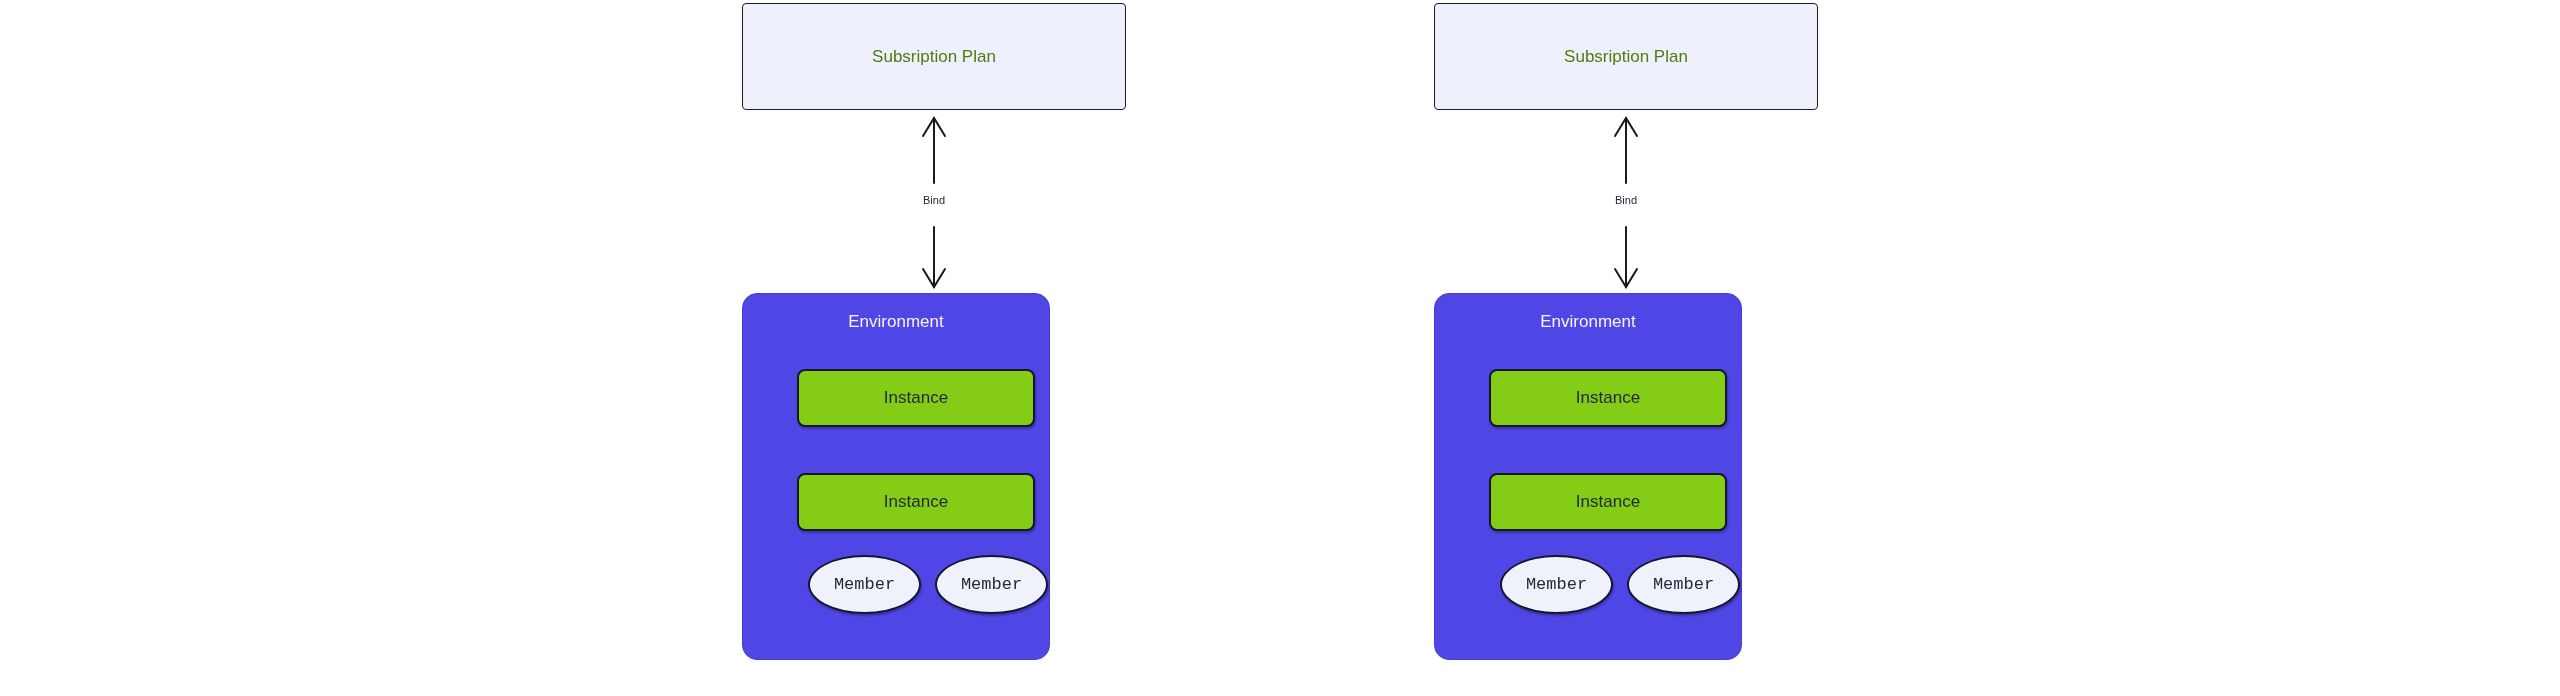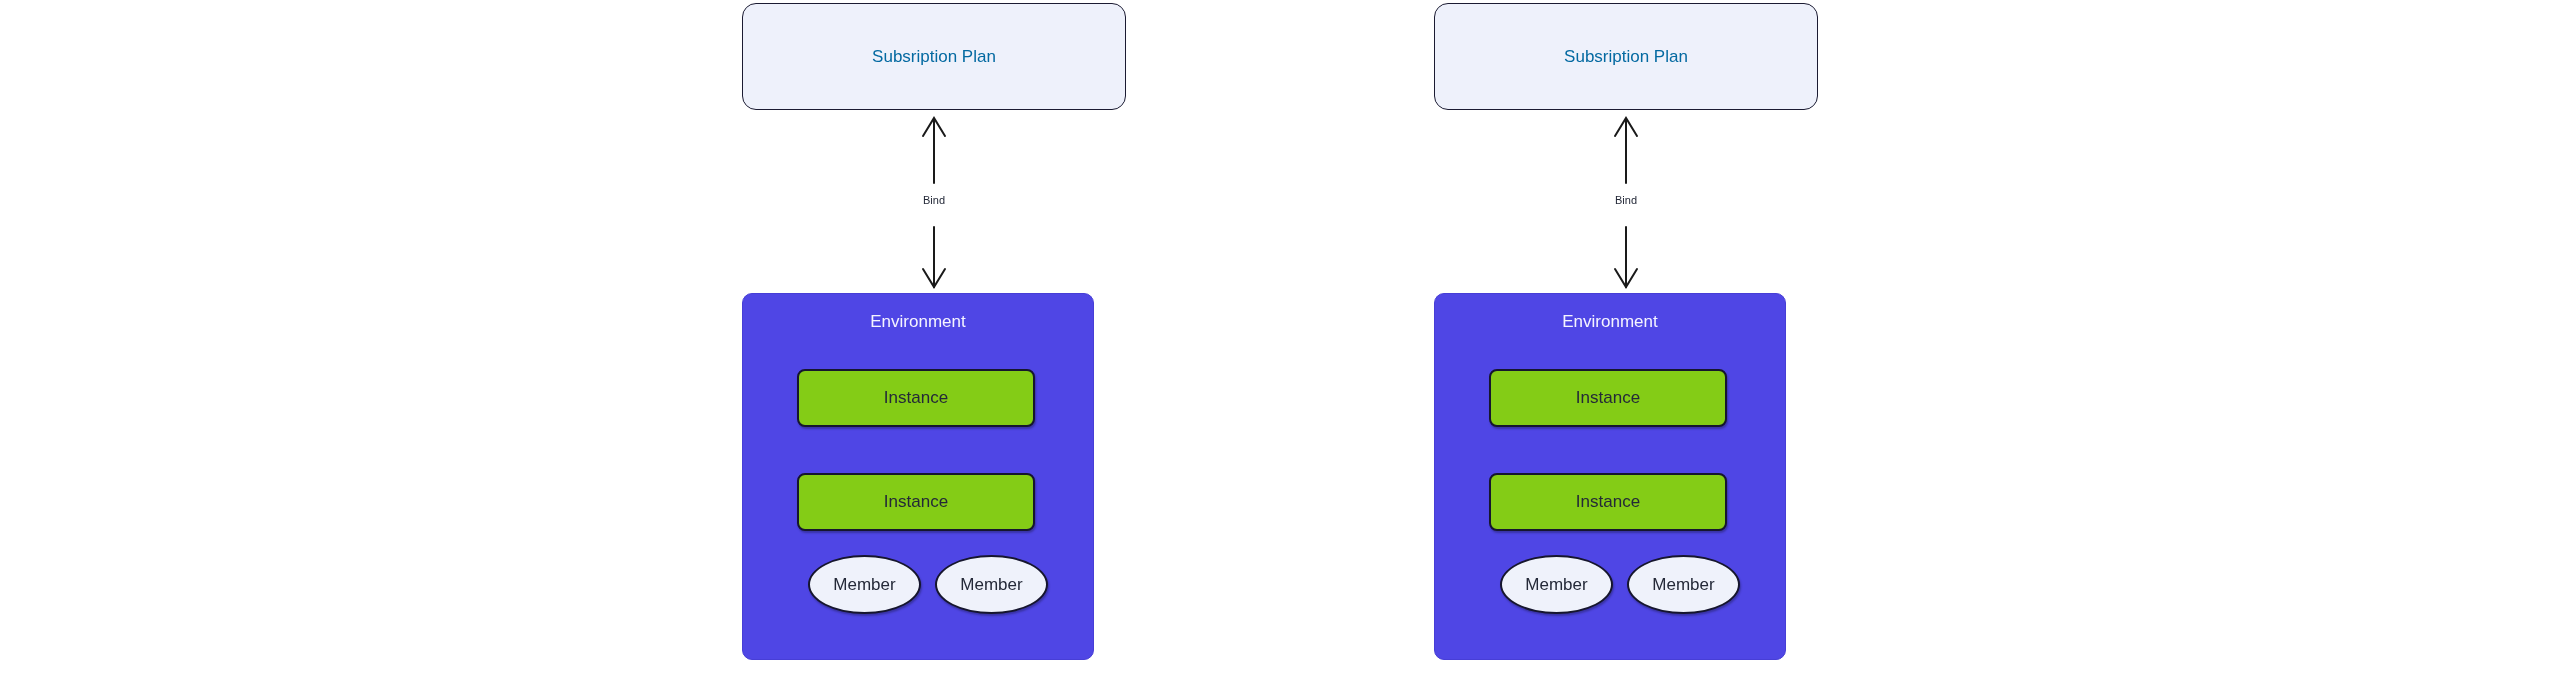--- a/index.html
+++ b/index.html
@@ -26,26 +26,26 @@
 
   .plan-node {
     position: absolute;
     top: 0;
     left: 0;
     width: 384px;
     height: 107px;
     box-sizing: border-box;
     background: #EEF1FB;
     border: 1.5px solid #1B1B32;
-    border-radius: 14px;
+    border-radius: 4px;
     display: flex;
     align-items: center;
     justify-content: center;
     font-size: 17px;
-    color: #0369a1;
+    color: #4d7c0f;
   }
 
   .connector {
     position: absolute;
     top: 107px;
     left: 0;
     width: 384px;
     height: 183px;
   }
   .connector svg {
@@ -61,26 +61,26 @@
     width: 100%;
     text-align: center;
     font-size: 11px;
     color: #242938;
   }
 
   .env-box {
     position: absolute;
     top: 290px;
     left: 0;
-    width: 352px;
+    width: 308px;
     height: 367px;
     box-sizing: border-box;
     background: #4F46E5;
     border: 1px solid #473Ed6;
-    border-radius: 10px;
+    border-radius: 15px;
   }
   .env-title {
     position: absolute;
     top: 18px;
     left: 0;
     width: 100%;
     text-align: center;
     font-size: 17px;
     color: #F5F4FF;
   }
@@ -111,20 +111,21 @@
     box-sizing: border-box;
     background: #EFF2FB;
     border: 2px solid #16162E;
     border-radius: 50%;
     box-shadow: 1px 2px 2px rgba(16,16,48,0.35);
     display: flex;
     align-items: center;
     justify-content: center;
     font-size: 17px;
     color: #242938;
+    font-family: Liberation Mono, monospace;
   }
   .member-1 { left: 65px; }
   .member-2 { left: 192px; }
 </style>
 </head>
 <body>
 
 <div class="canvas">
 
   <div class="group left">

